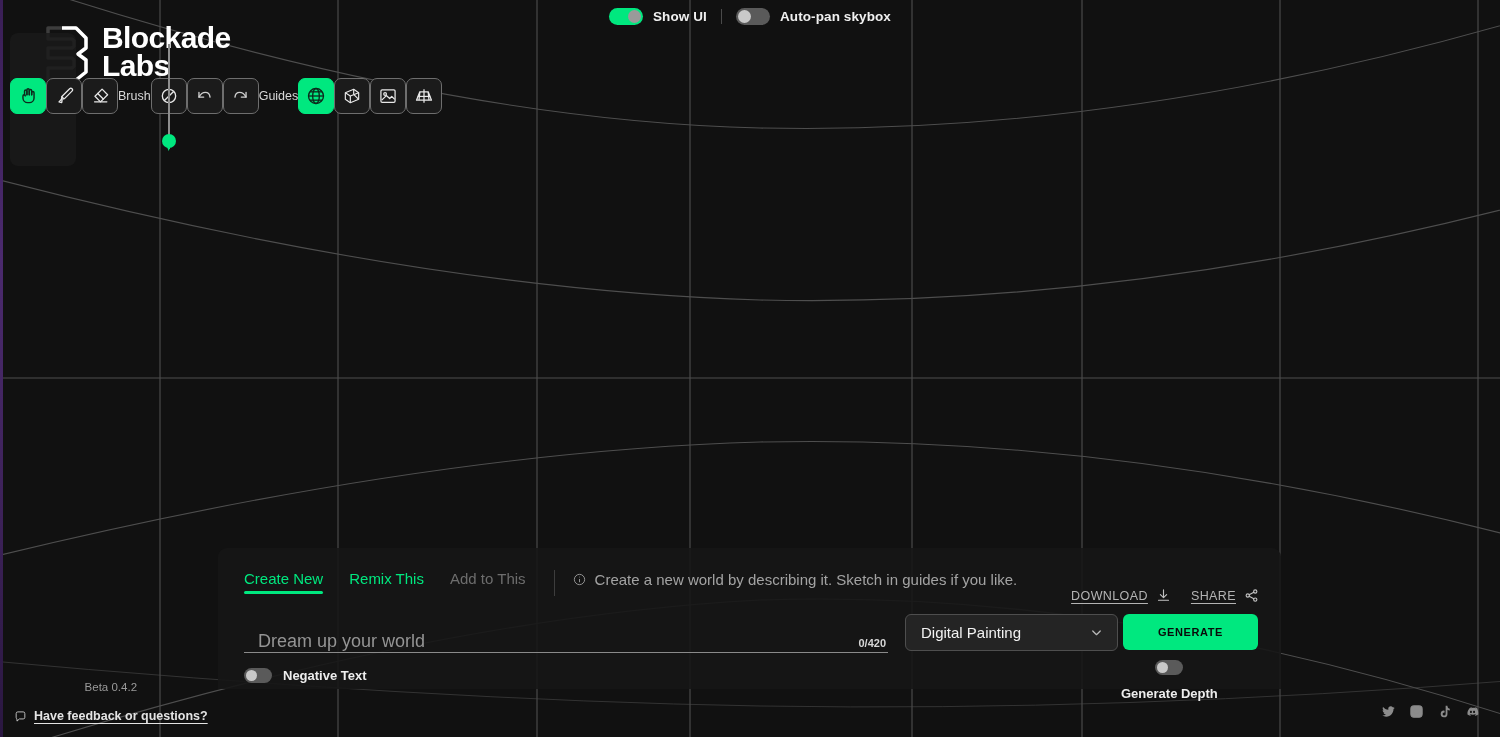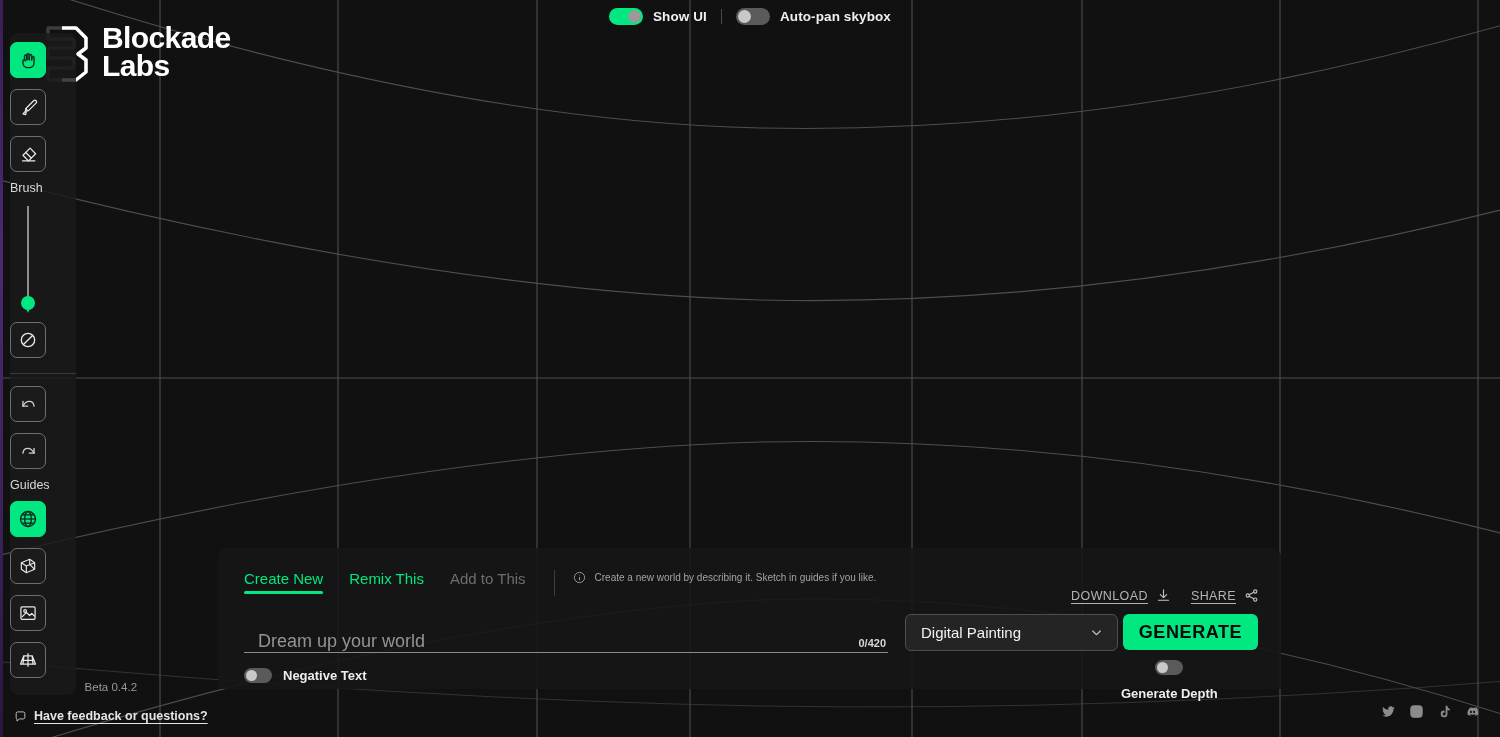--- a/index.html
+++ b/index.html
@@ -116,22 +116,22 @@
 
   
   #toolbar {
     position: absolute;
     left: 10px; top: 33px;
     width: 66px;
     background: rgba(26,26,26,0.82);
     border-radius: 8px;
     z-index: 22;
     display: flex;
-    flex-direction: column;
-    align-items: flex-start;
+    flex-direction: row;
+    align-items: center;
     padding-top: 9px;
     padding-bottom: 6px;
   }
   .tool-btn {
     width: 36px; height: 36px;
     border-radius: 7px;
     border: 1px solid #6e6e6e;
     background: #1b1b1b;
     display: flex;
     align-items: center;
@@ -286,21 +286,21 @@
     flex: none;
   }
 
   #hint-row {
     display: flex;
     align-items: center;
     gap: 9px;
     margin-top: 1px;
   }
   #hint-text {
-    font-size: 10px;
+    font-size: 15px;
     color: #a3a3a3;
     white-space: nowrap;
   }
 
   #panel-actions {
     position: absolute;
     right: 22px; top: 40px;
     display: flex;
     align-items: center;
     gap: 20px;
@@ -387,21 +387,21 @@
   
   #generate-btn {
     position: absolute;
     left: 905px; top: 66px;
     width: 135px; height: 36px;
     background: #00e87f;
     border: none;
     border-radius: 6px;
     color: #0a0a0a;
     font-family: "Liberation Sans", sans-serif;
-    font-size: 18px;
+    font-size: 11px;
     font-weight: 700;
     letter-spacing: 0.6px;
     cursor: pointer;
   }
 
   #depth-toggle-row {
     position: absolute;
     left: 903px; top: 112px;
     display: flex;
     align-items: center;

